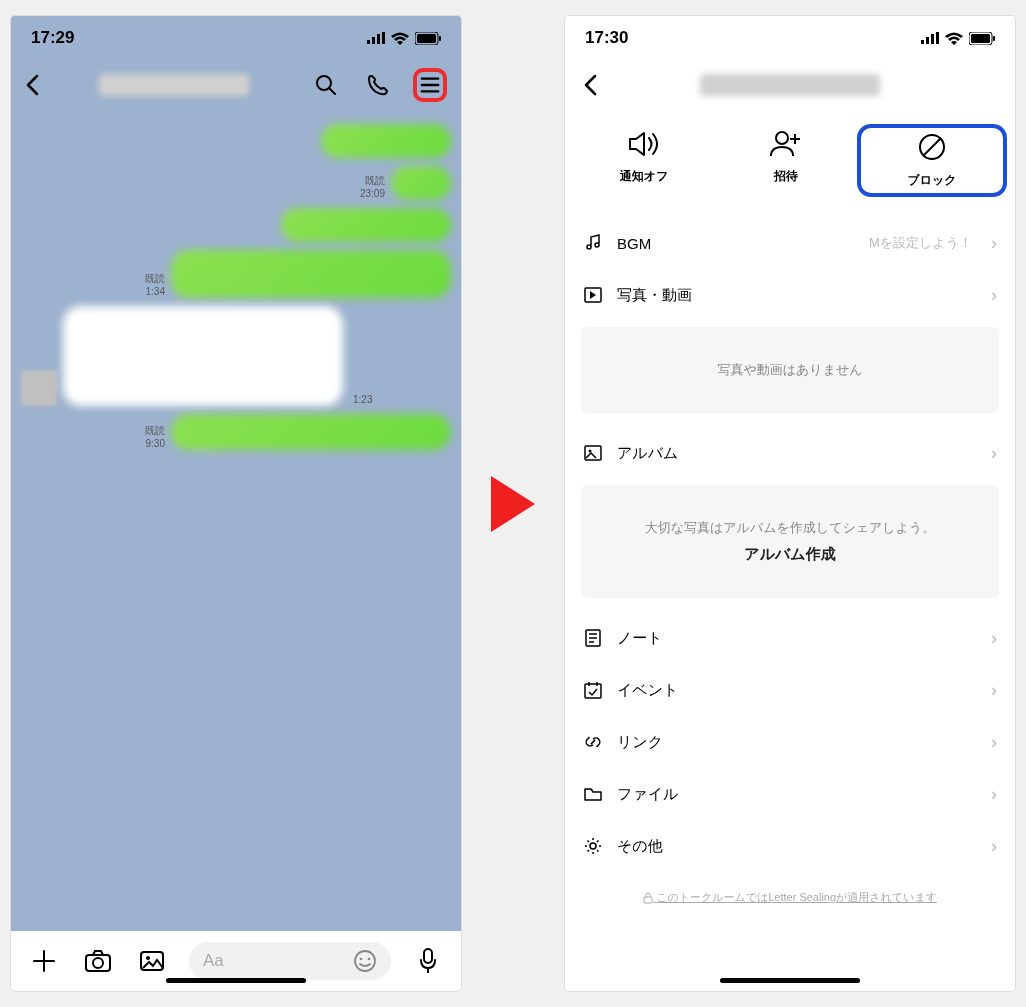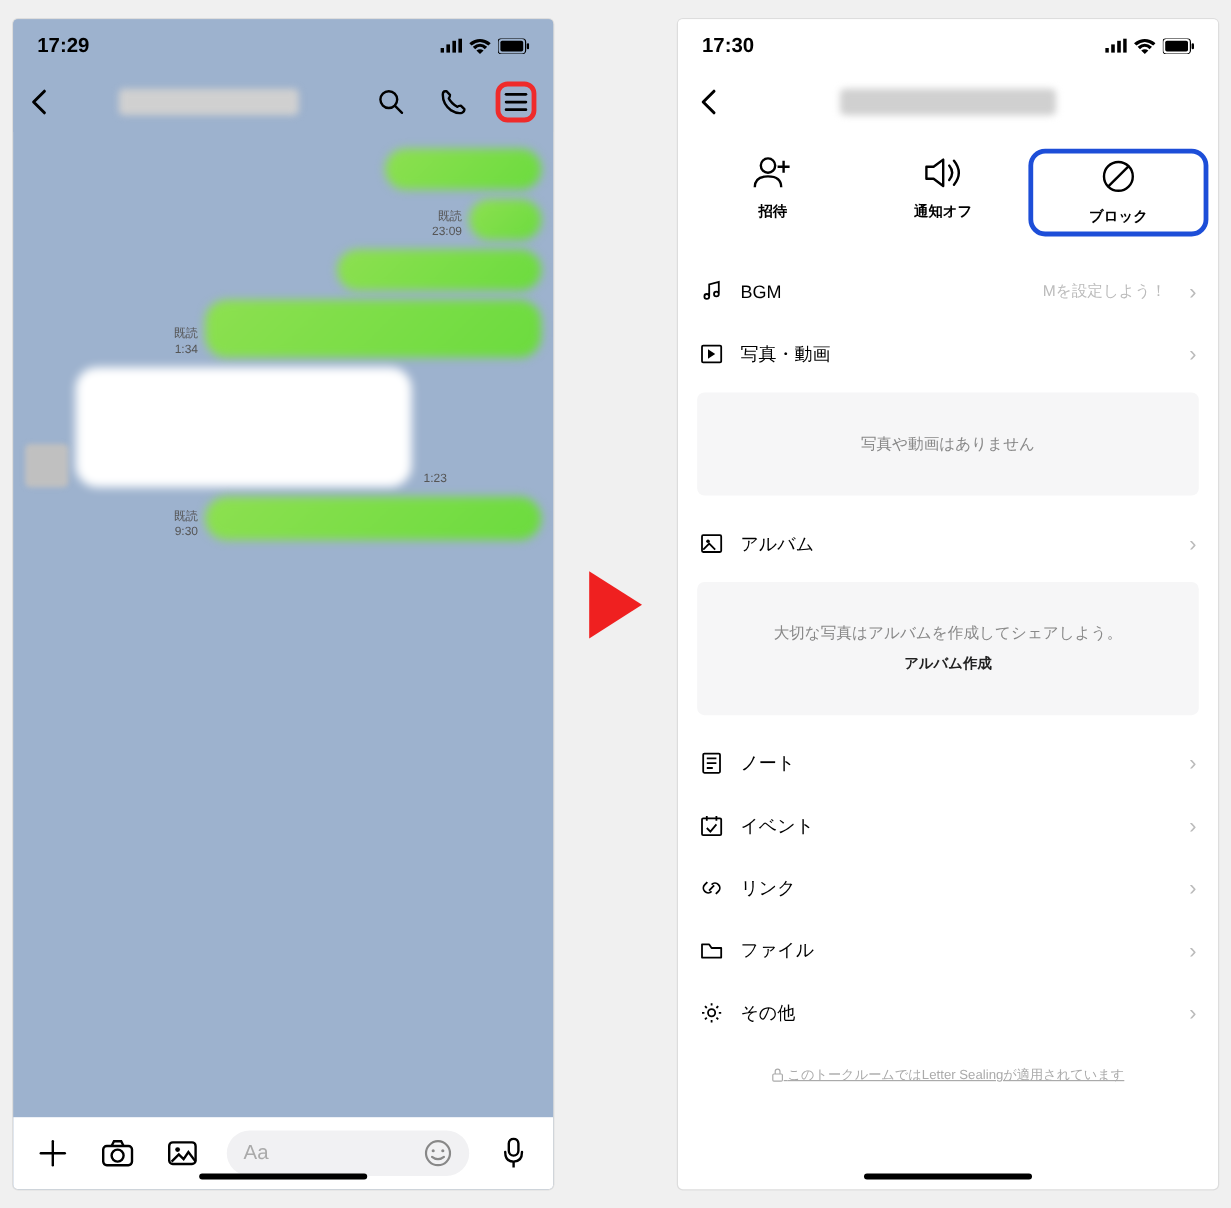--- a/index.html
+++ b/index.html
@@ -89,21 +89,21 @@
     .menu-row {
       display:flex; align-items:center; padding:16px 18px; gap:14px;
       font-size:15px; cursor:pointer; position:relative;
     }
     .menu-row .chevron { position:absolute; right:18px; color:#bbb; font-size:18px;}
     .menu-row .side-text { position:absolute; right:43px; color:#bbb; font-size:13px;}
     .placeholder-box {
       margin: 6px 16px 14px; background:#f6f6f7; border-radius:6px;
       padding: 34px 20px; text-align:center; font-size:13px; color:#888;
     }
-    .placeholder-box .bold { color:#222; font-weight:700; margin-top:8px; font-size:12px;}
+    .placeholder-box .bold { color:#222; font-weight:700; margin-top:8px; font-size:15px;}
     .seal-text { text-align:center; font-size:11px; color:#aaa; padding: 18px 0 30px; text-decoration:underline;}
     .arrow-tri {
       width: 0; height: 0;
       border-top: 28px solid transparent;
       border-bottom: 28px solid transparent;
       border-left: 44px solid #ef2020;
     }
     svg { display:block; }
   </style>
 </head>
@@ -252,34 +252,34 @@
           <path d="M12 2 L3 11 L12 20" stroke="#000" stroke-width="2.5" fill="none" stroke-linecap="round" stroke-linejoin="round"></path>
         </svg>
     </span>
     <div class="title-blur" style="width:180px;"></div>
   </div>
 
   <div class="right-content">
     <div class="action-row">
       <div class="action-item">
         <svg width="34" height="28" viewBox="0 0 34 28">
+            <path d="M3 9 L9 9 L17 3 L17 25 L9 19 L3 19 Z" stroke="#000" stroke-width="2" fill="none" stroke-linejoin="round"></path>
+            <path d="M22 8 Q27 14 22 20 M26 4 Q34 14 26 24" stroke="#000" stroke-width="2" fill="none" stroke-linecap="round"></path>
+          </svg>
+        <span class="lbl">通知オフ</span>
+      </div>
+      <div class="action-item">
+        <svg width="34" height="28" viewBox="0 0 34 28">
             <circle cx="13" cy="8" r="6" stroke="#000" stroke-width="2" fill="none"></circle>
             <path d="M2 26 Q2 17 13 17 Q24 17 24 26" stroke="#000" stroke-width="2" fill="none"></path>
             <line x1="26" y1="4" x2="26" y2="14" stroke="#000" stroke-width="2"></line>
             <line x1="21" y1="9" x2="31" y2="9" stroke="#000" stroke-width="2"></line>
           </svg>
         <span class="lbl">招待</span>
       </div>
-      <div class="action-item">
-        <svg width="34" height="28" viewBox="0 0 34 28">
-            <path d="M3 9 L9 9 L17 3 L17 25 L9 19 L3 19 Z" stroke="#000" stroke-width="2" fill="none" stroke-linejoin="round"></path>
-            <path d="M22 8 Q27 14 22 20 M26 4 Q34 14 26 24" stroke="#000" stroke-width="2" fill="none" stroke-linecap="round"></path>
-          </svg>
-        <span class="lbl">通知オフ</span>
-      </div>
       <div class="action-item boxed">
         <svg width="30" height="30" viewBox="0 0 30 30">
             <circle cx="15" cy="15" r="12" stroke="#000" stroke-width="2" fill="none"></circle>
             <line x1="6" y1="24" x2="24" y2="6" stroke="#000" stroke-width="2"></line>
           </svg>
         <span class="lbl">ブロック</span>
       </div>
     </div>
 
     <div class="menu-row">

